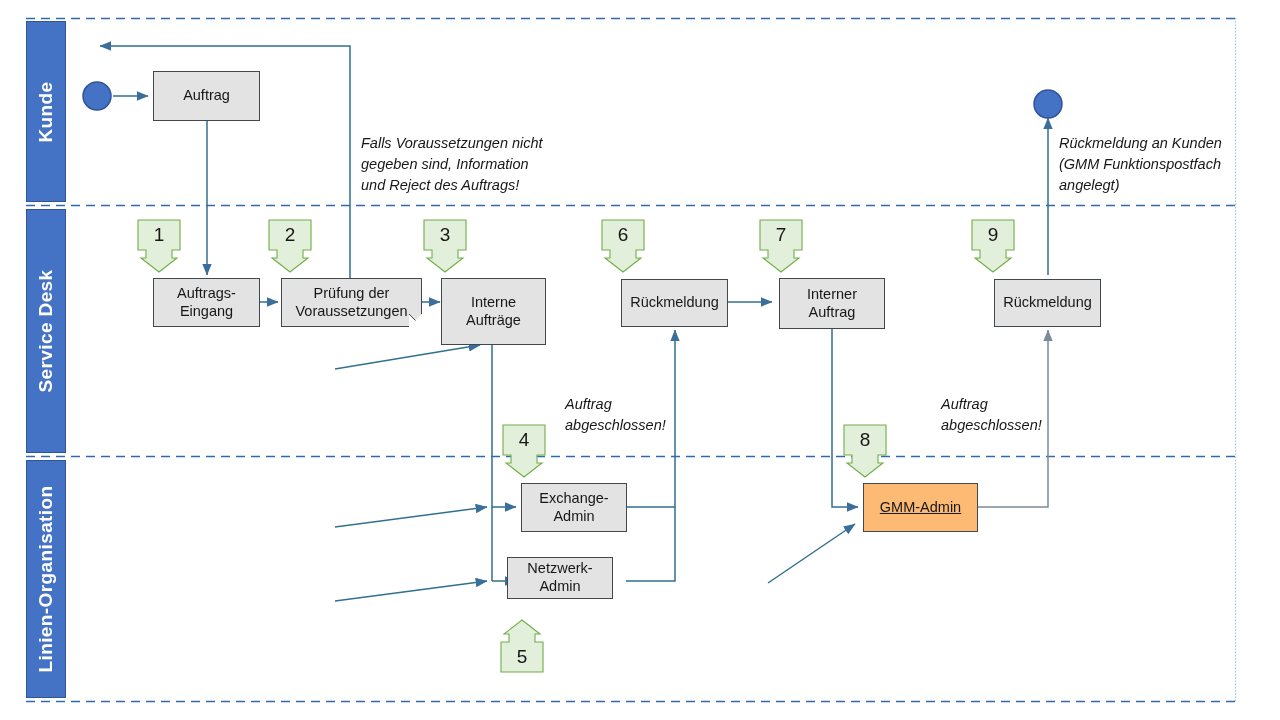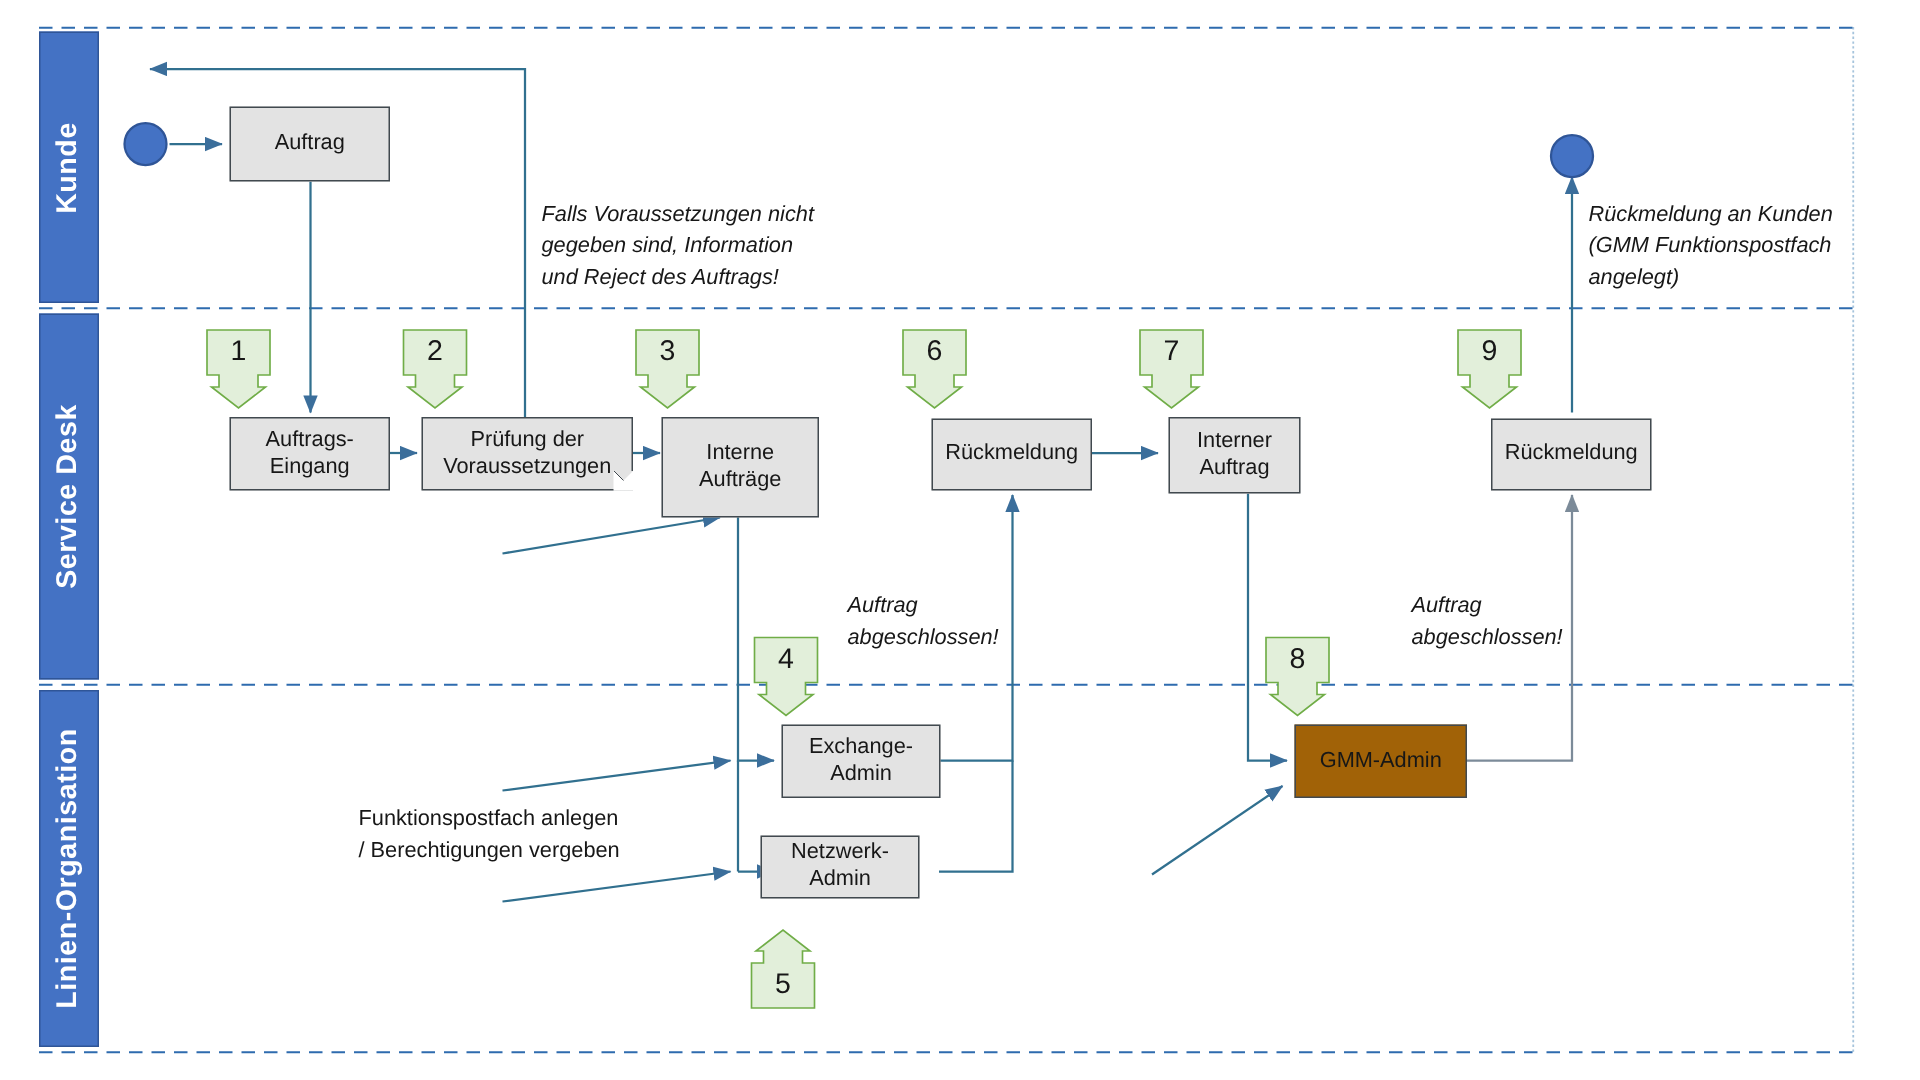--- a/index.html
+++ b/index.html
@@ -41,22 +41,23 @@
     background: #E3E3E3;
     display: flex;
     align-items: center;
     justify-content: center;
     text-align: center;
     font-size: 14.5px;
     color: #171717;
     line-height: 1.22;
   }
   .node.green {
-    background: #a16207;
+    background: #fdba74;
     border-color: #41494F;
+    text-decoration: underline;
   }
   .node .label { padding: 0 4px; }
   .folded::after {
     content: "";
     position: absolute;
     right: -1px; bottom: -1px;
     width: 0; height: 0;
     border-style: solid;
     border-width: 0 0 13px 13px;
     border-color: transparent transparent #ffffff transparent;
@@ -208,21 +209,21 @@
   </div>
 
   <div class="node" style="left:441px; top:278px; width:105px; height:67px;">
     <span class="label">Interne<br>Aufträge</span>
   </div>
 
   <div class="node" style="left:621px; top:279px; width:107px; height:48px;">
     <span class="label">Rückmeldung</span>
   </div>
 
-  <div class="node" style="left:779px; top:278px; width:88px; height:51px;">
+  <div class="node" style="left:779px; top:278px; width:106px; height:51px;">
     <span class="label">Interner<br>Auftrag</span>
   </div>
 
   <div class="node" style="left:994px; top:279px; width:107px; height:48px;">
     <span class="label">Rückmeldung</span>
   </div>
 
   <div class="node" style="left:521px; top:483px; width:106px; height:49px;justify-content:center;">
     <span class="label">Exchange-<br>Admin</span>
   </div>
@@ -265,22 +266,20 @@
 
   <div class="note italic" style="left:361px; top:133px; width:230px;">Falls Voraussetzungen  nicht
 gegeben sind, Information
 und Reject des Auftrags!</div>
 
   <div class="note italic" style="left:1059px; top:133px; width:200px;">Rückmeldung an Kunden
 (GMM Funktionspostfach
 angelegt)</div>
 
 
-  <div class="note" style="left:239px; top:536px; width:250px;">Funktionspostfach anlegen
-/ Berechtigungen vergeben</div>
 
 
 
   <div class="note italic" style="left:565px; top:394px; width:130px;">Auftrag
 abgeschlossen!</div>
 
   <div class="note italic" style="left:941px; top:394px; width:140px;">Auftrag
 abgeschlossen!</div>
 
 </div>

